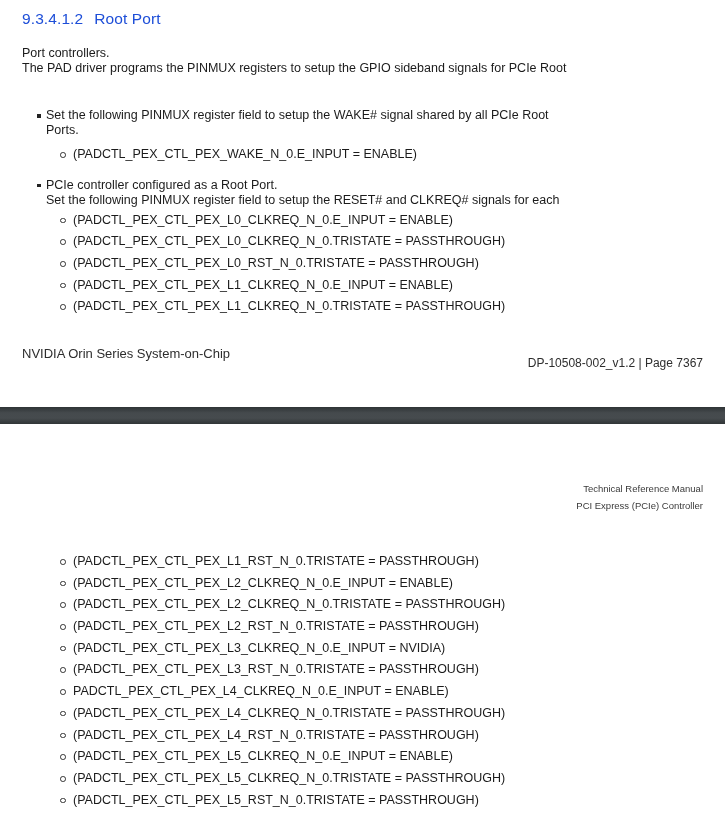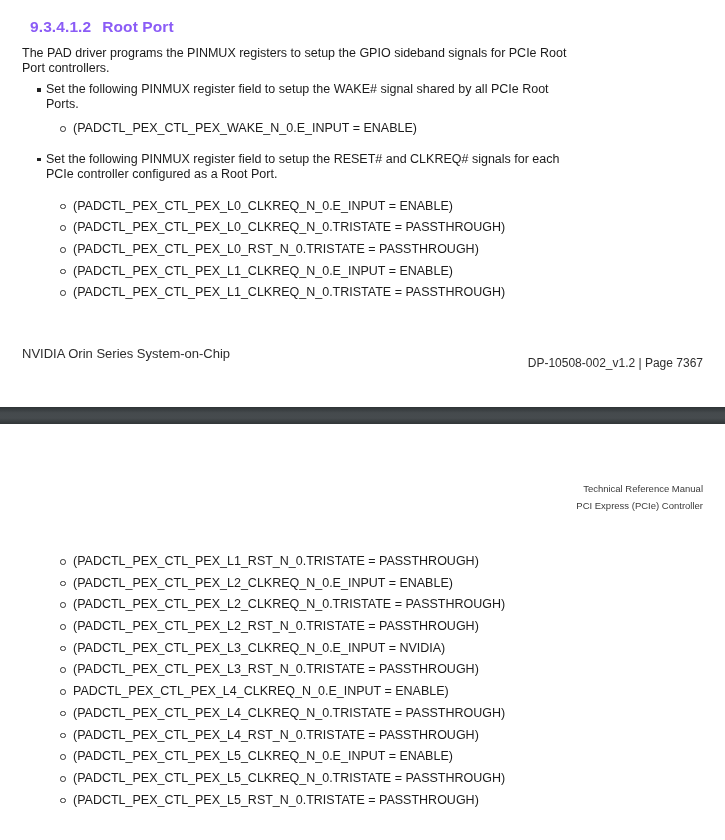--- a/index.html
+++ b/index.html
@@ -11,39 +11,39 @@
     font-family: "Liberation Sans", "DejaVu Sans", sans-serif;
     color: #1b1b1b;
     overflow: hidden;
   }
   .page { position: absolute; left: 0; width: 725px; }
 
   
   .heading {
     position: absolute;
     top: 10px; left: 22px;
-    margin: 8px;
+    margin: 0;
     font-size: 15.5px;
-    font-weight: 700;
+    font-weight: 400;
     letter-spacing: 0.1px;
-    color: #8b5cf6;
+    color: #1d4ed8;
   }
   .heading .sec-num { margin-right: 11px; }
 
   .intro {
     position: absolute;
     top: 46px; left: 22px;
     margin: 0;
     font-size: 12.5px;
     line-height: 15px;
     color: #1b1b1b;
   }
   .line { display: block; white-space: pre; }
 
-  .list1 { position: absolute; top: 82px; left: 37px; }
+  .list1 { position: absolute; top: 108px; left: 37px; }
   .list2 { position: absolute; top: 551px; left: 37px; }
 
   .li1 {
     display: flex;
     align-items: flex-start;
     font-size: 12.5px;
     line-height: 15px;
   }
   .li1 .marker { width: 9px; flex: 0 0 9px; }
   .sq {
@@ -62,21 +62,21 @@
   }
   .li2 .marker2 { width: 13px; flex: 0 0 13px; padding-left: 23px; box-sizing: content-box; }
   .ci {
     display: block;
     width: 3.6px; height: 3.6px;
     border: 1.1px solid #333333;
     border-radius: 50%;
   }
   .m-wake { margin-top: 6px; }
   .m-b2   { margin-top: 12px; }
-  .m-grp  { margin-top: 14px; }
+  .m-grp  { margin-top: 2px; }
 
   .footer-left {
     position: absolute;
     top: 346px; left: 22px;
     font-size: 13px;
     color: #2d2d2d;
   }
   .footer-right {
     position: absolute;
     top: 356px; right: 22px;
@@ -107,22 +107,22 @@
 
 <div class="canvas">
 
   <section class="page">
 
     <h1 class="heading">
       <span class="sec-num">9.3.4.1.2</span><span>Root Port</span>
     </h1>
 
     <p class="intro">
+      <span class="line">Port controllers.</span>
       <span class="line">The PAD driver programs the PINMUX registers to setup the GPIO sideband signals for PCIe Root</span>
-      <span class="line">Port controllers.</span>
     </p>
 
     <div class="list1">
 
       <div class="li1">
         <span class="marker">
             <span class="sq"></span>
           </span>
         <span class="t">
           <span class="line">Set the following PINMUX register field to setup the WAKE# signal shared by all PCIe Root</span>
@@ -133,22 +133,22 @@
       <div class="li2 m-wake">
         <span class="marker2"><span class="ci"></span></span>
         <span>(PADCTL_PEX_CTL_PEX_WAKE_N_0.E_INPUT = ENABLE)</span>
       </div>
 
       <div class="li1 m-b2">
         <span class="marker">
             <span class="sq"></span>
           </span>
         <span class="t">
+          <span class="line">PCIe controller configured as a Root Port.</span>
           <span class="line">Set the following PINMUX register field to setup the RESET# and CLKREQ# signals for each</span>
-          <span class="line">PCIe controller configured as a Root Port.</span>
         </span>
       </div>
 
       <div class="li2 m-grp">
         <span class="marker2"><span class="ci"></span></span>
         <span>(PADCTL_PEX_CTL_PEX_L0_CLKREQ_N_0.E_INPUT = ENABLE)</span>
       </div>
       <div class="li2">
         <span class="marker2"><span class="ci"></span></span>
         <span>(PADCTL_PEX_CTL_PEX_L0_CLKREQ_N_0.TRISTATE = PASSTHROUGH)</span>

